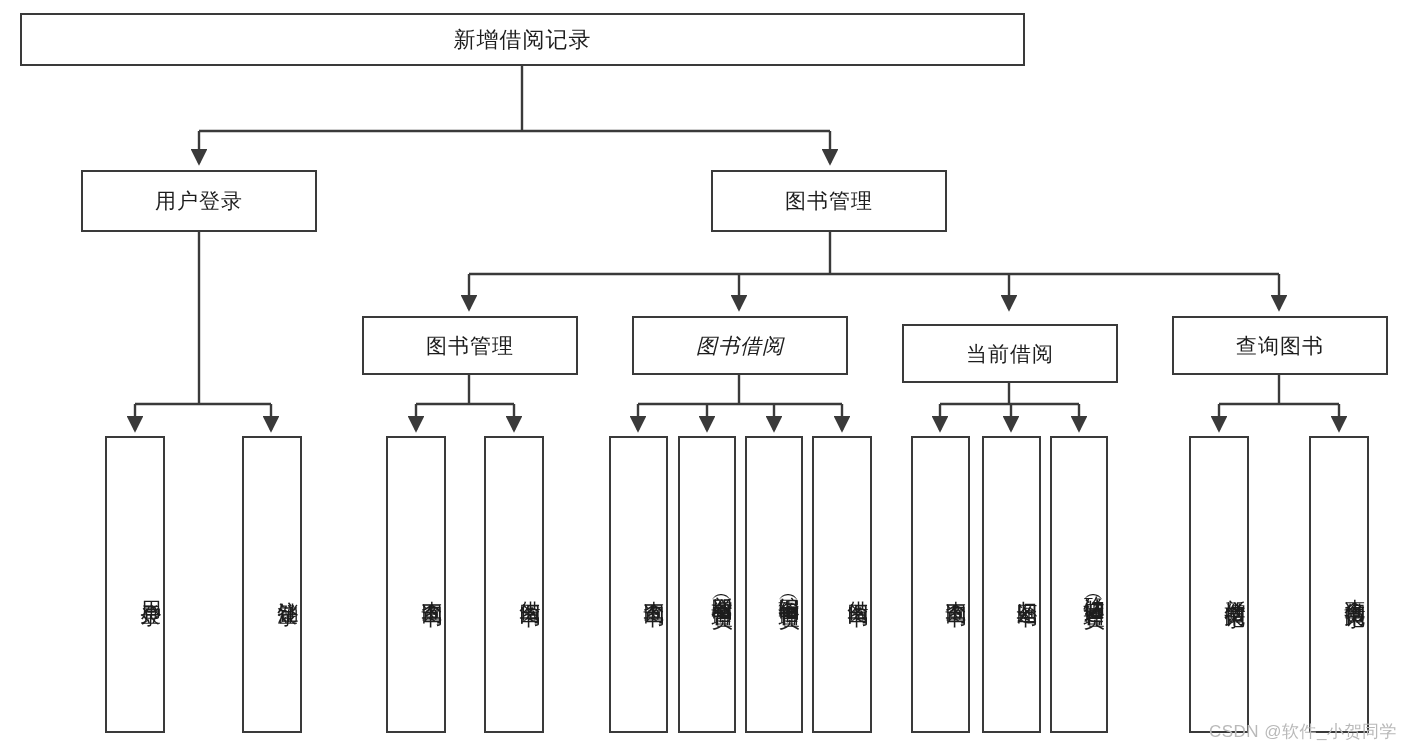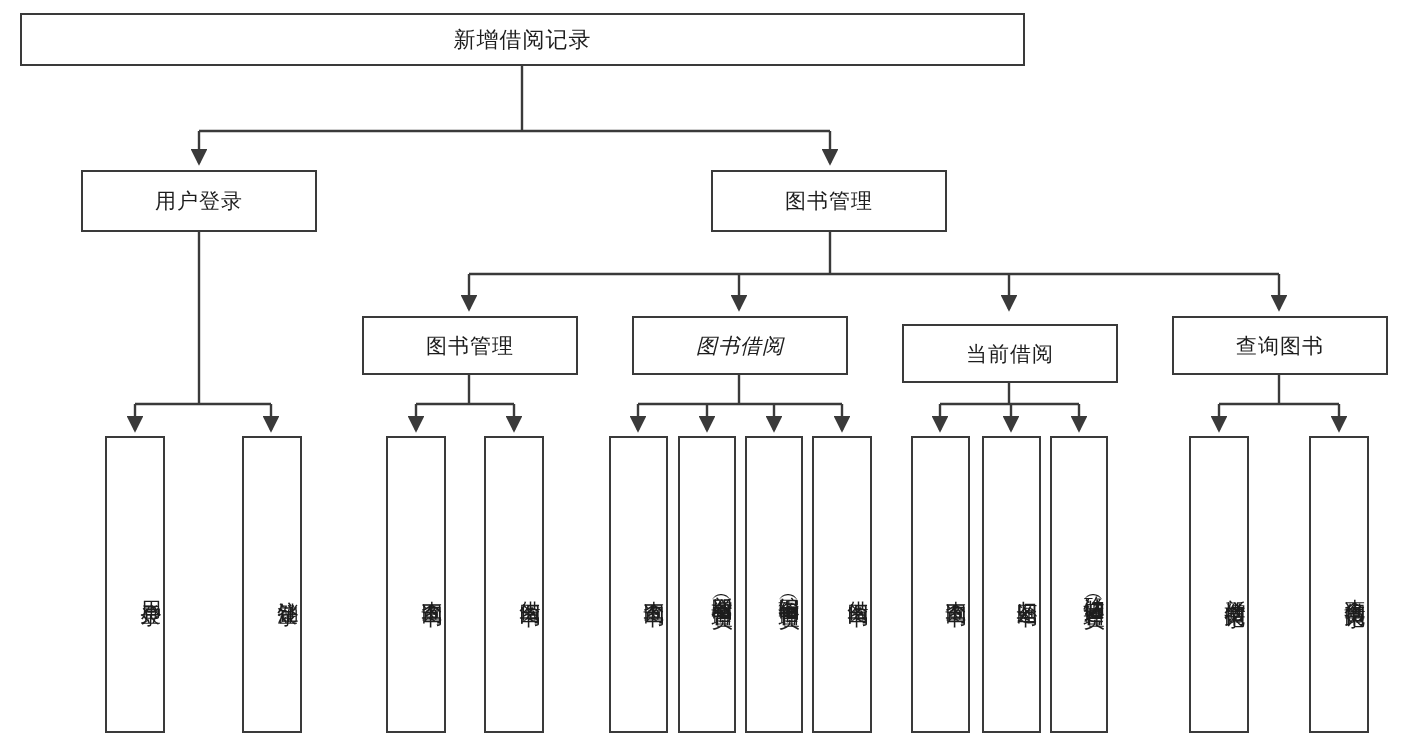--- a/index.html
+++ b/index.html
@@ -179,14 +179,15 @@
   <div class="node vert" style="left: 1050px; top: 436px; width: 58px; height: 297px;">
     <span class="vlabel">确认归还（管理员）</span>
   </div>
   <div class="node vert" style="left: 1189px; top: 436px; width: 60px; height: 297px;">
     <span class="vlabel">新增借阅记录</span>
   </div>
   <div class="node vert" style="left: 1309px; top: 436px; width: 60px; height: 297px;">
     <span class="vlabel">查询借阅记录</span>
   </div>
 
+  <div class="watermark">CSDN @软件_小贺同学</div>
 
 </div>
 
 </body></html>

